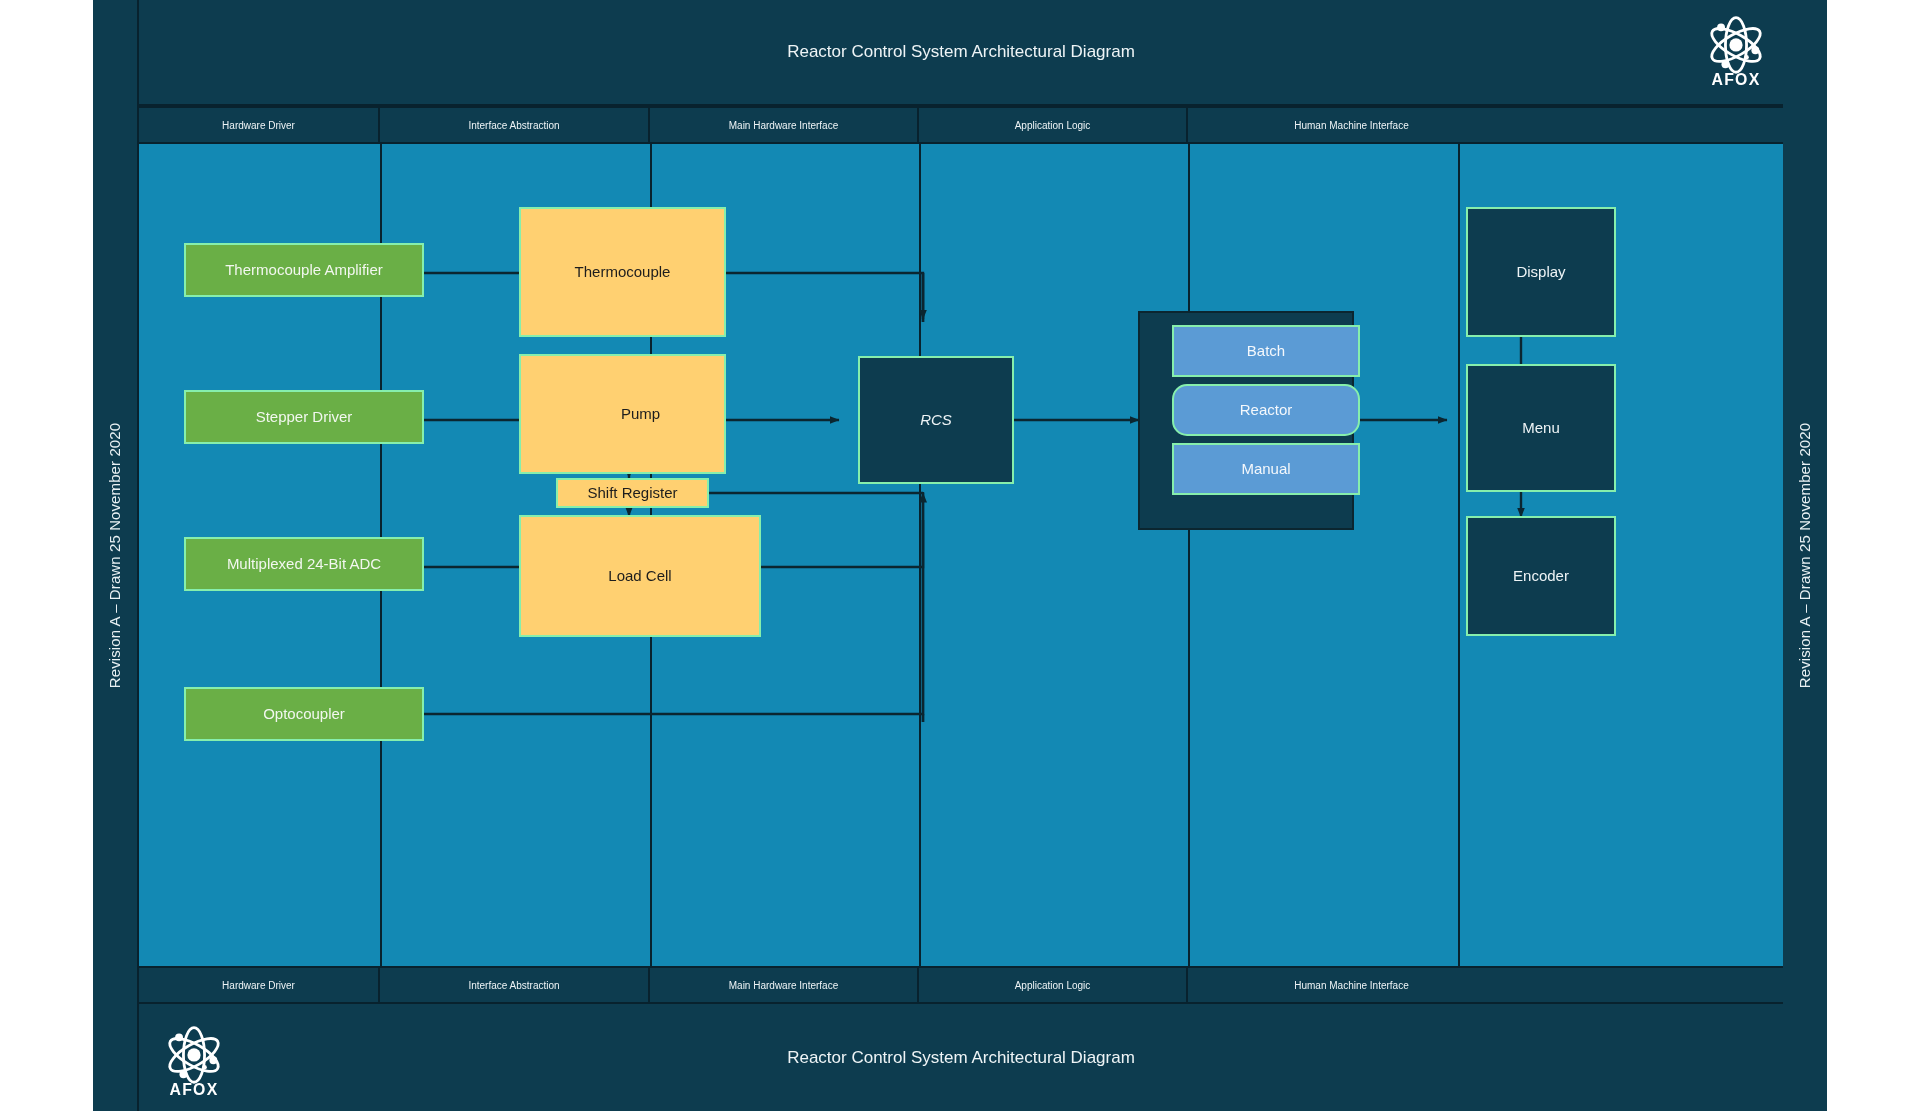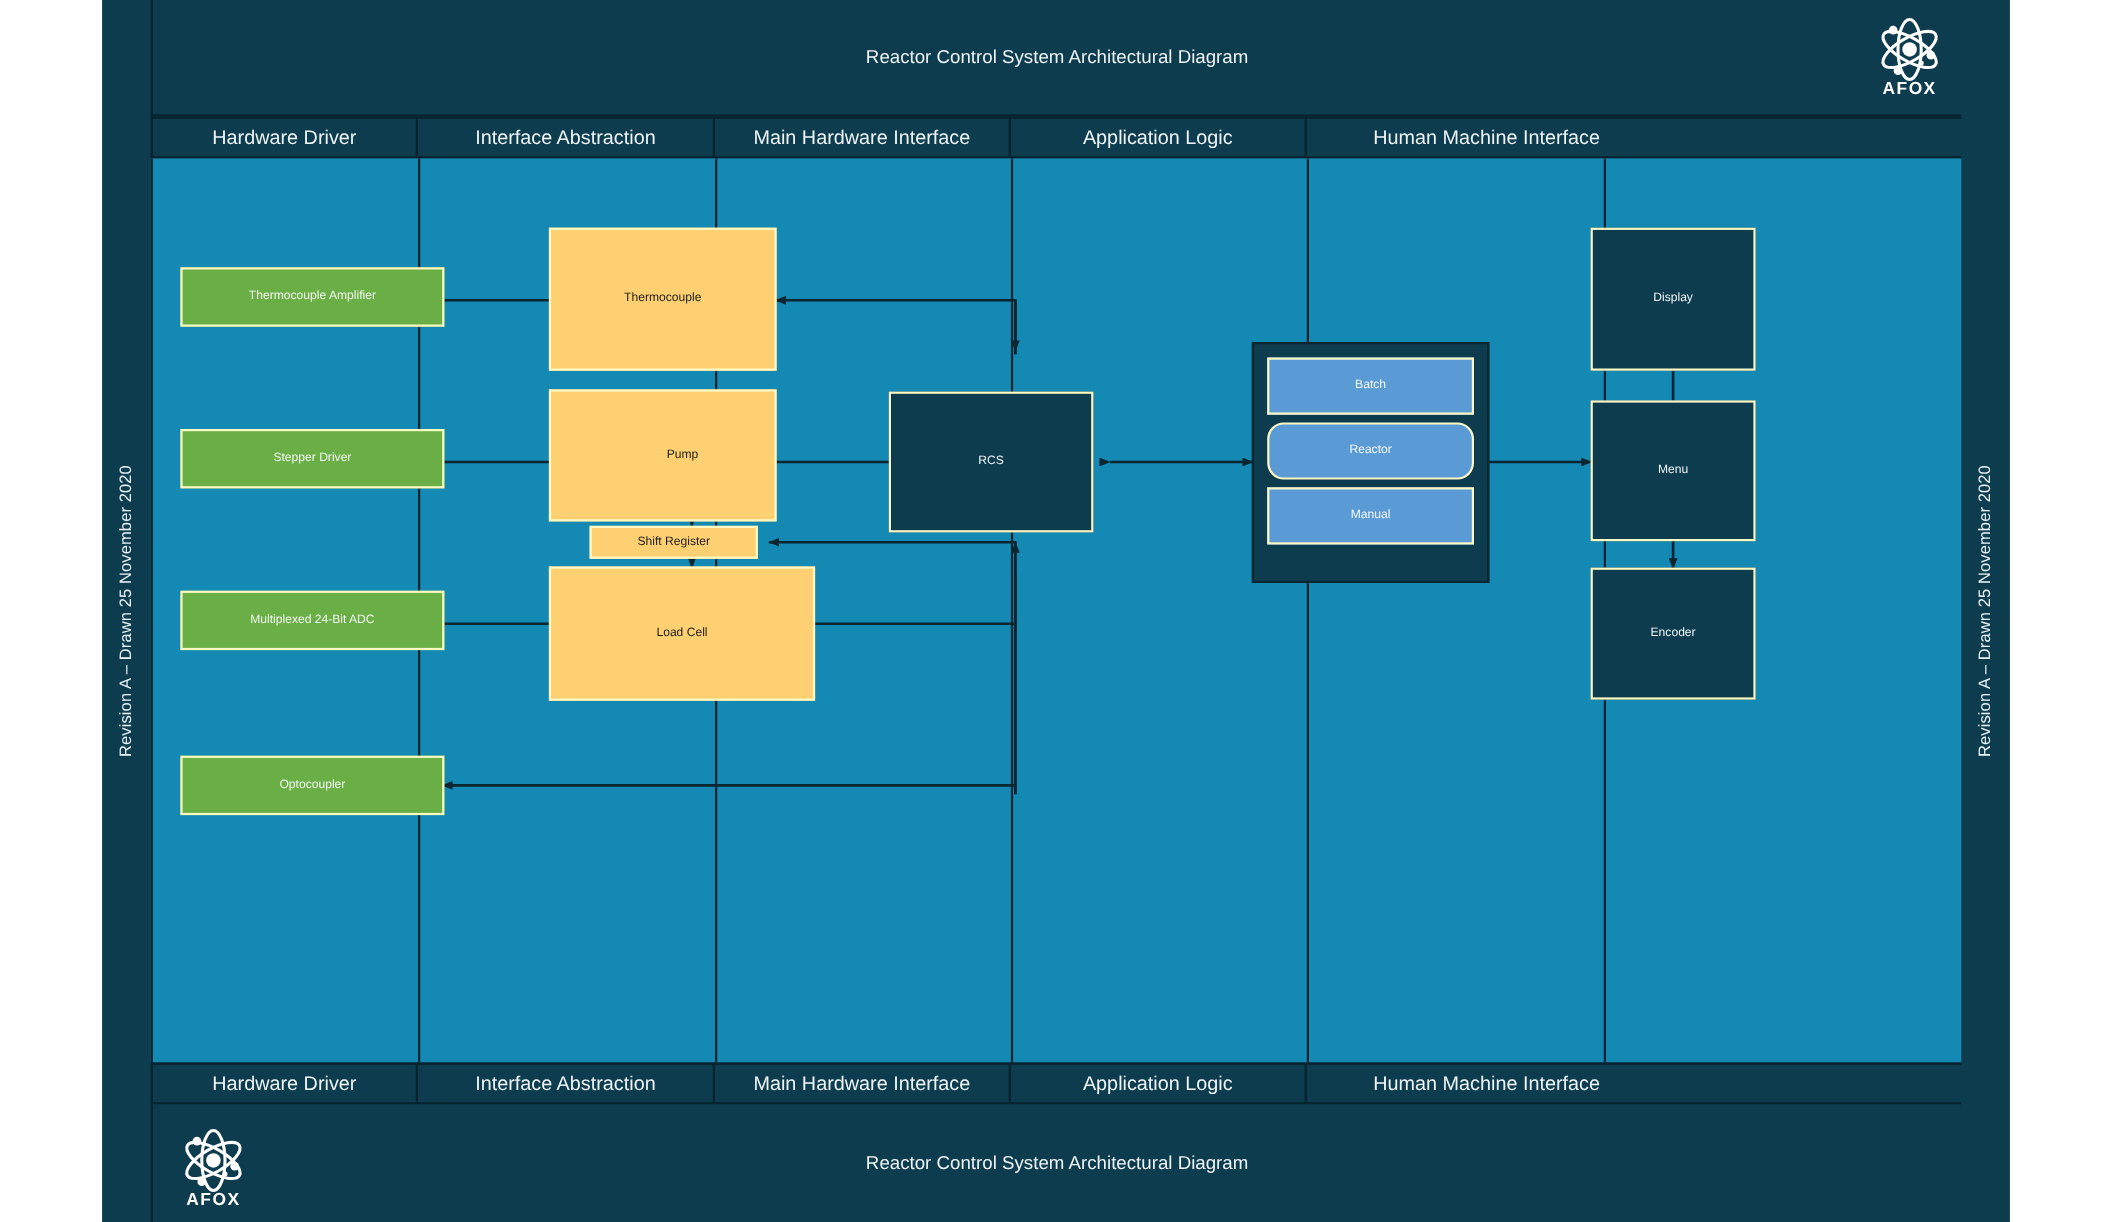--- a/index.html
+++ b/index.html
@@ -68,21 +68,21 @@
     width: 1646px; height: 38px;
     background: #0d3c4f;
     display: flex;
   }
   .col-band.top    { top: 106px; border-top: 2px solid #08222e; border-bottom: 2px solid #08222e; border-left: 2px solid #08222e;}
   .col-band.bottom { top: 966px; border-top: 2px solid #08222e; border-bottom: 2px solid #08222e; border-left: 2px solid #08222e;}
   .col-cell {
     height: 100%;
     border-right: 2px solid #08222e;
     display: flex; align-items: center; justify-content: center;
-    color: #eef4f6; font-size: 18px;
+    color: #eef4f6; font-size: 10px;
   }
   .col-cell:last-child { border-right: none; }
 
   
   .canvas {
     position: absolute;
     left: 137px; top: 144px;
     width: 1646px; height: 822px;
     background: #1389b4;
     border-left: 2px solid #08222e;
@@ -98,25 +98,26 @@
     width: 1646px; height: 107px;
     background: #0d3c4f;
     border-left: 2px solid #08222e;
     display: flex; align-items: center; justify-content: center;
   }
   .footer-text { color: #eef4f6; font-size: 17px; }
 
   
   .node {
     position: absolute;
-    border: 2px solid #fef9c3;
+    border: 2px solid #86efac;
     display: flex; align-items: center; justify-content: center;
     text-align: center;
-    font-size: 11px;
+    font-size: 15px;
     line-height: 1.2;
+    margin-left: 20px;
   }
   .node.green  { background: #6aaf46; color: #f2f7ef; }
   .node.orange { background: #ffd071; color: #1d1d1d; }
   .node.navy   { background: #0d3c4f; color: #eef4f6; }
   .node.blue   { background: #5b9bd5; color: #f4f8fc; }
 
   .group-box {
     position: absolute;
     background: #0d3c4f;
     border: 2px solid #0b2630;
@@ -240,21 +241,21 @@
     <div class="node orange" style="left:360px; top:210px; width:207px; height:120px;padding-left:36px;">
       <span>Pump</span>
     </div>
     <div class="node orange" style="left:397px; top:334px; width:153px; height:30px;">
       <span>Shift Register</span>
     </div>
     <div class="node orange" style="left:360px; top:371px; width:242px; height:122px;">
       <span>Load Cell</span>
     </div>
 
-    <div class="node navy" style="left:669px; top:212px; width:186px; height:128px;">
+    <div class="node navy" style="left:699px; top:212px; width:156px; height:128px;font-style:italic;">
       <span>RCS</span>
     </div>
 
     <div class="group-box" style="left:999px; top:167px; width:216px; height:219px;"></div>
     <div class="node blue" style="left:1013px; top:181px; width:188px; height:52px;">
       <span>Batch</span>
     </div>
     <div class="node blue" style="left:1013px; top:240px; width:188px; height:52px;border-radius:15px;">
       <span>Reactor</span>
     </div>

